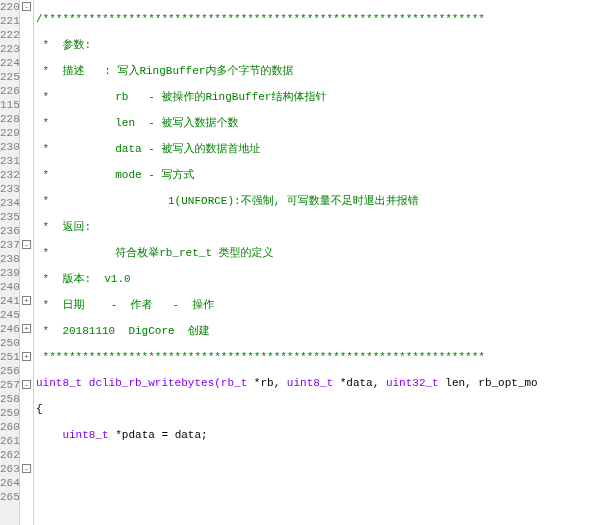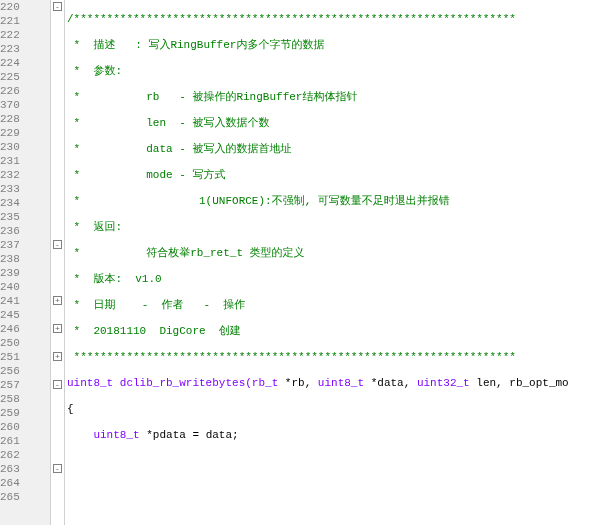--- a/index.html
+++ b/index.html
@@ -6,21 +6,21 @@
     body {
       font-family: "Consolas", "Courier New", monospace;
       font-size: 11px;
       background: #ffffff;
       width: 614px;
       height: 525px;
       overflow: hidden;
       display: flex;
     }
     .gutter {
-      width: 51px;
+      width: 20px;
       background: #f0f0f0;
       color: #808080;
       text-align: left;
       padding-right: 8px;
       border-right: 1px solid #d0d0d0;
       flex-shrink: 0;
     }
     .fold-col {
       width: 14px;
       background: #ffffff;
@@ -64,21 +64,21 @@
 <body>
 
 <div class="gutter" id="gutter">
     <div class="line">220</div>
     <div class="line">221</div>
     <div class="line">222</div>
     <div class="line">223</div>
     <div class="line">224</div>
     <div class="line">225</div>
     <div class="line">226</div>
-    <div class="line">370</div>
+    <div class="line">115</div>
     <div class="line">228</div>
     <div class="line">229</div>
     <div class="line">230</div>
     <div class="line">231</div>
     <div class="line">232</div>
     <div class="line">233</div>
     <div class="line">234</div>
     <div class="line">235</div>
     <div class="line">236</div>
     <div class="line">237</div>
@@ -105,22 +105,22 @@
     <div class="fold-mark" style="top: 2px;">-</div>
     <div class="fold-mark" style="top: 240px;">-</div>
     <div class="fold-mark" style="top: 296px;">+</div>
     <div class="fold-mark" style="top: 324px;">+</div>
     <div class="fold-mark" style="top: 352px;">+</div>
     <div class="fold-mark" style="top: 380px;">-</div>
     <div class="fold-mark" style="top: 464px;">-</div>
   </div>
 <div class="code">
 <div class="row"><span class="comment">/*******************************************************************</span></div>
+<div class="row"><span class="comment"> *  参数:</span></div>
 <div class="row"><span class="comment"> *  描述   : 写入RingBuffer内多个字节的数据</span></div>
-<div class="row"><span class="comment"> *  参数:</span></div>
 <div class="row"><span class="comment"> *          rb   - 被操作的RingBuffer结构体指针</span></div>
 <div class="row"><span class="comment"> *          len  - 被写入数据个数</span></div>
 <div class="row"><span class="comment"> *          data - 被写入的数据首地址</span></div>
 <div class="row"><span class="comment"> *          mode - 写方式</span></div>
 <div class="row"><span class="comment"> *                  1(UNFORCE):不强制, 可写数量不足时退出并报错</span></div>
 <div class="row"><span class="comment"> *  返回:</span></div>
 <div class="row"><span class="comment"> *          符合枚举rb_ret_t 类型的定义</span></div>
 <div class="row"><span class="comment"> *  版本:  v1.0</span></div>
 <div class="row"><span class="comment"> *  日期    -  作者   -  操作</span></div>
 <div class="row"><span class="comment"> *  20181110  DigCore  创建</span></div>

